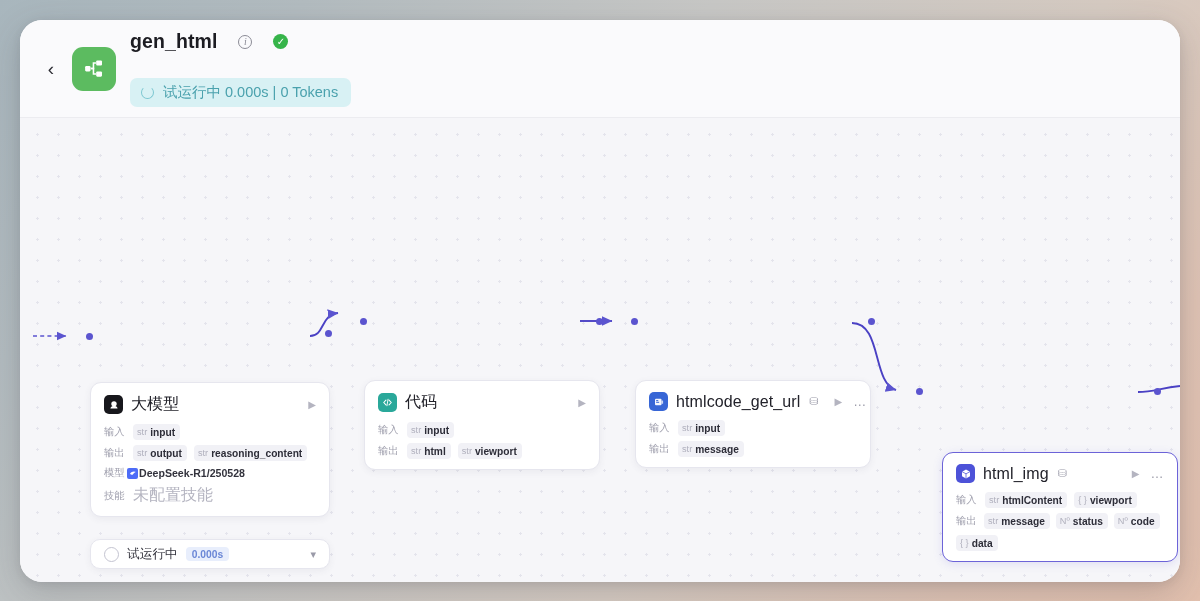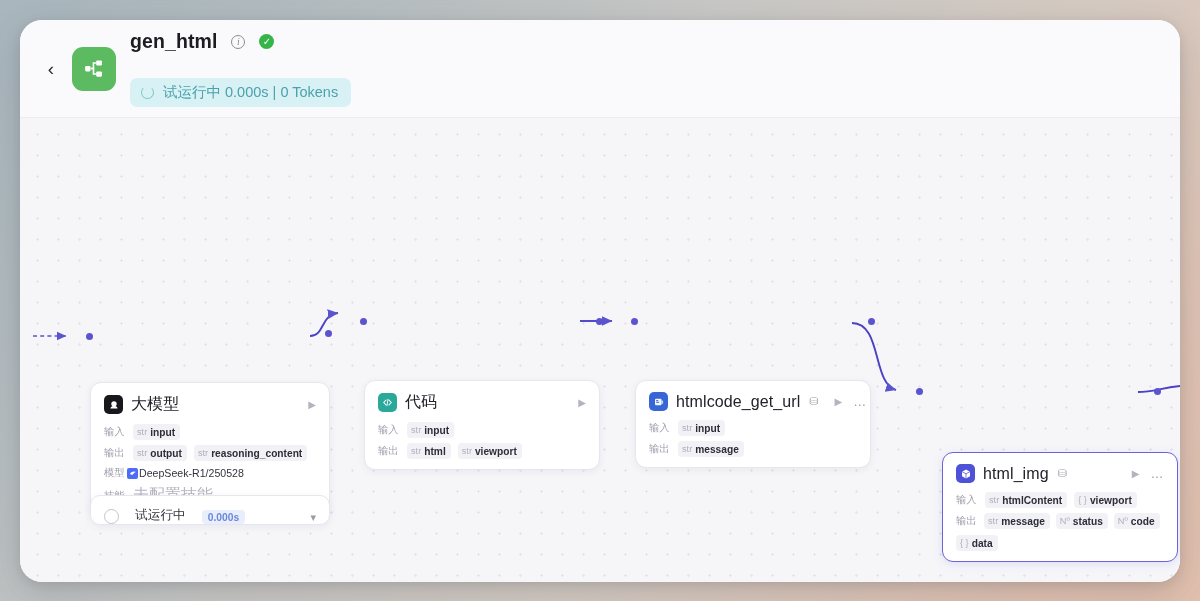--- a/index.html
+++ b/index.html
@@ -46,21 +46,21 @@
     font-family: "Liberation Sans", sans-serif;
   }
   #app-icon {
     width: 44px; height: 44px;
     border-radius: 11px;
     background: #5cbb60;
     display: flex; align-items: center; justify-content: center;
     flex: none;
   }
   #header-text { margin-left: 14px; }
-  #title-row { display: flex; align-items: center; gap: 14px; }
+  #title-row { display: flex; align-items: center; gap: 21px; }
   #app-title {
     font-size: 19.5px; font-weight: bold; color: #1c1c22;
     letter-spacing: .1px;
   }
   .info-icon {
     width: 14px; height: 14px; border-radius: 50%;
     border: 1.4px solid #8b8b96;
     color: #8b8b96; font-size: 10px; line-height: 11px;
     text-align: center; font-style: italic;
     font-family: "Liberation Serif", serif;
@@ -163,39 +163,40 @@
     font-size: 10.2px;
     color: #2d2d38;
     font-weight: bold;
     display: inline-flex; align-items: center; gap: 3px;
     line-height: 13px;
   }
   .chip .ty {
     color: #b0b0bd; font-weight: normal; font-size: 9.2px;
   }
   .model-row { display: flex; align-items: center; gap: 1px; margin-bottom: 5px; }
-  .model-name { font-size: 10.6px; color: #33333d; }
+  .model-name { font-size: 10.6px; color: #33333d; font-weight: bold; }
   .model-dot {
     width: 11px; height: 11px; border-radius: 2px;
     background: #4d6cf7;
     display: inline-flex; align-items: center; justify-content: center;
     color: #fff; font-size: 7px;
   }
   .skill-val { font-size: 16px; color: #b4b4c0; }
 
   
   #run-status-bar {
     position: absolute;
     background: #ffffff;
     border: 1px solid #e6e6ee;
     border-radius: 10px;
     box-shadow: 0 2px 7px rgba(70,70,100,.07);
-    display: flex; align-items: flex-end;
+    display: flex; align-items: center;
     padding: 0 13px;
-    gap: 16px;
+    gap: 8px;
+    margin-top: 44px;
   }
   .ring {
     width: 15px; height: 15px;
     border: 1.7px solid #c3c3d0;
     border-radius: 50%;
     flex: none;
   }
   #run-status-label { font-size: 12.7px; color: #33333d; }
   #run-status-time {
     background: #e8eefc; color: #6b87d6;

